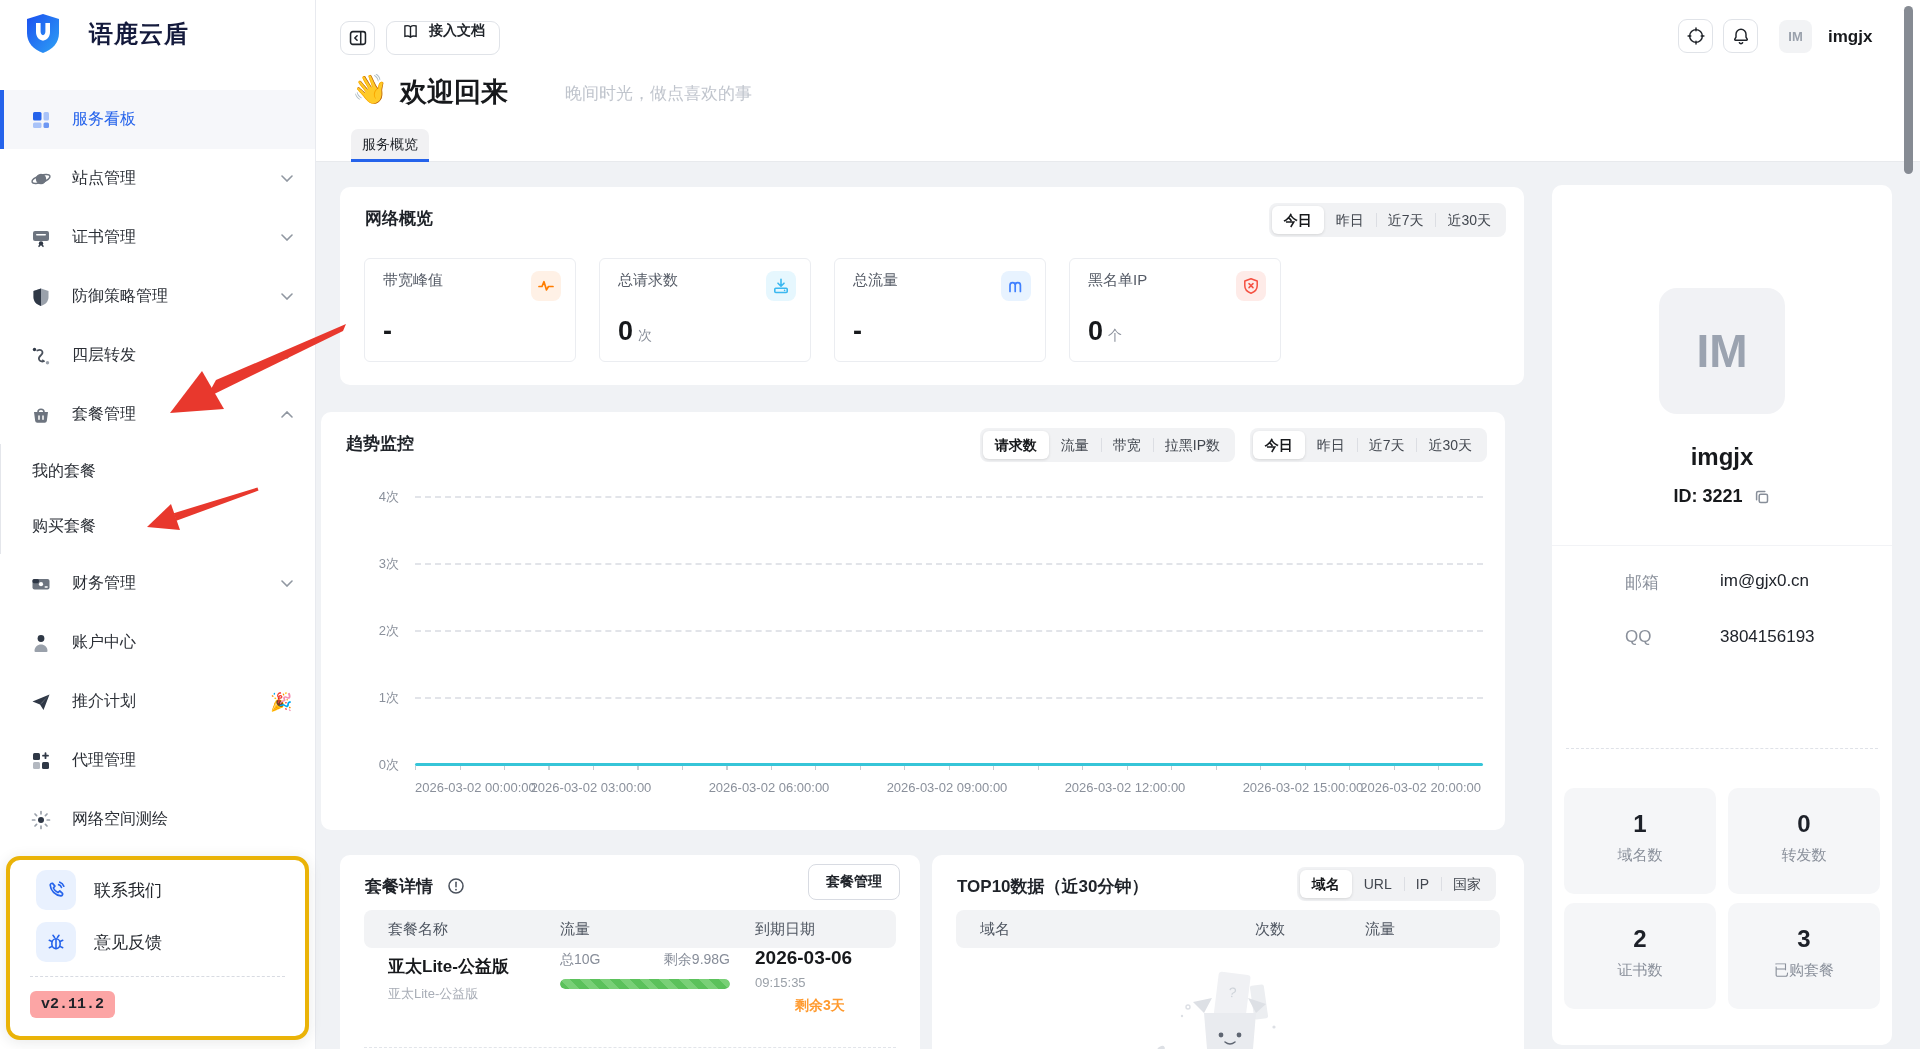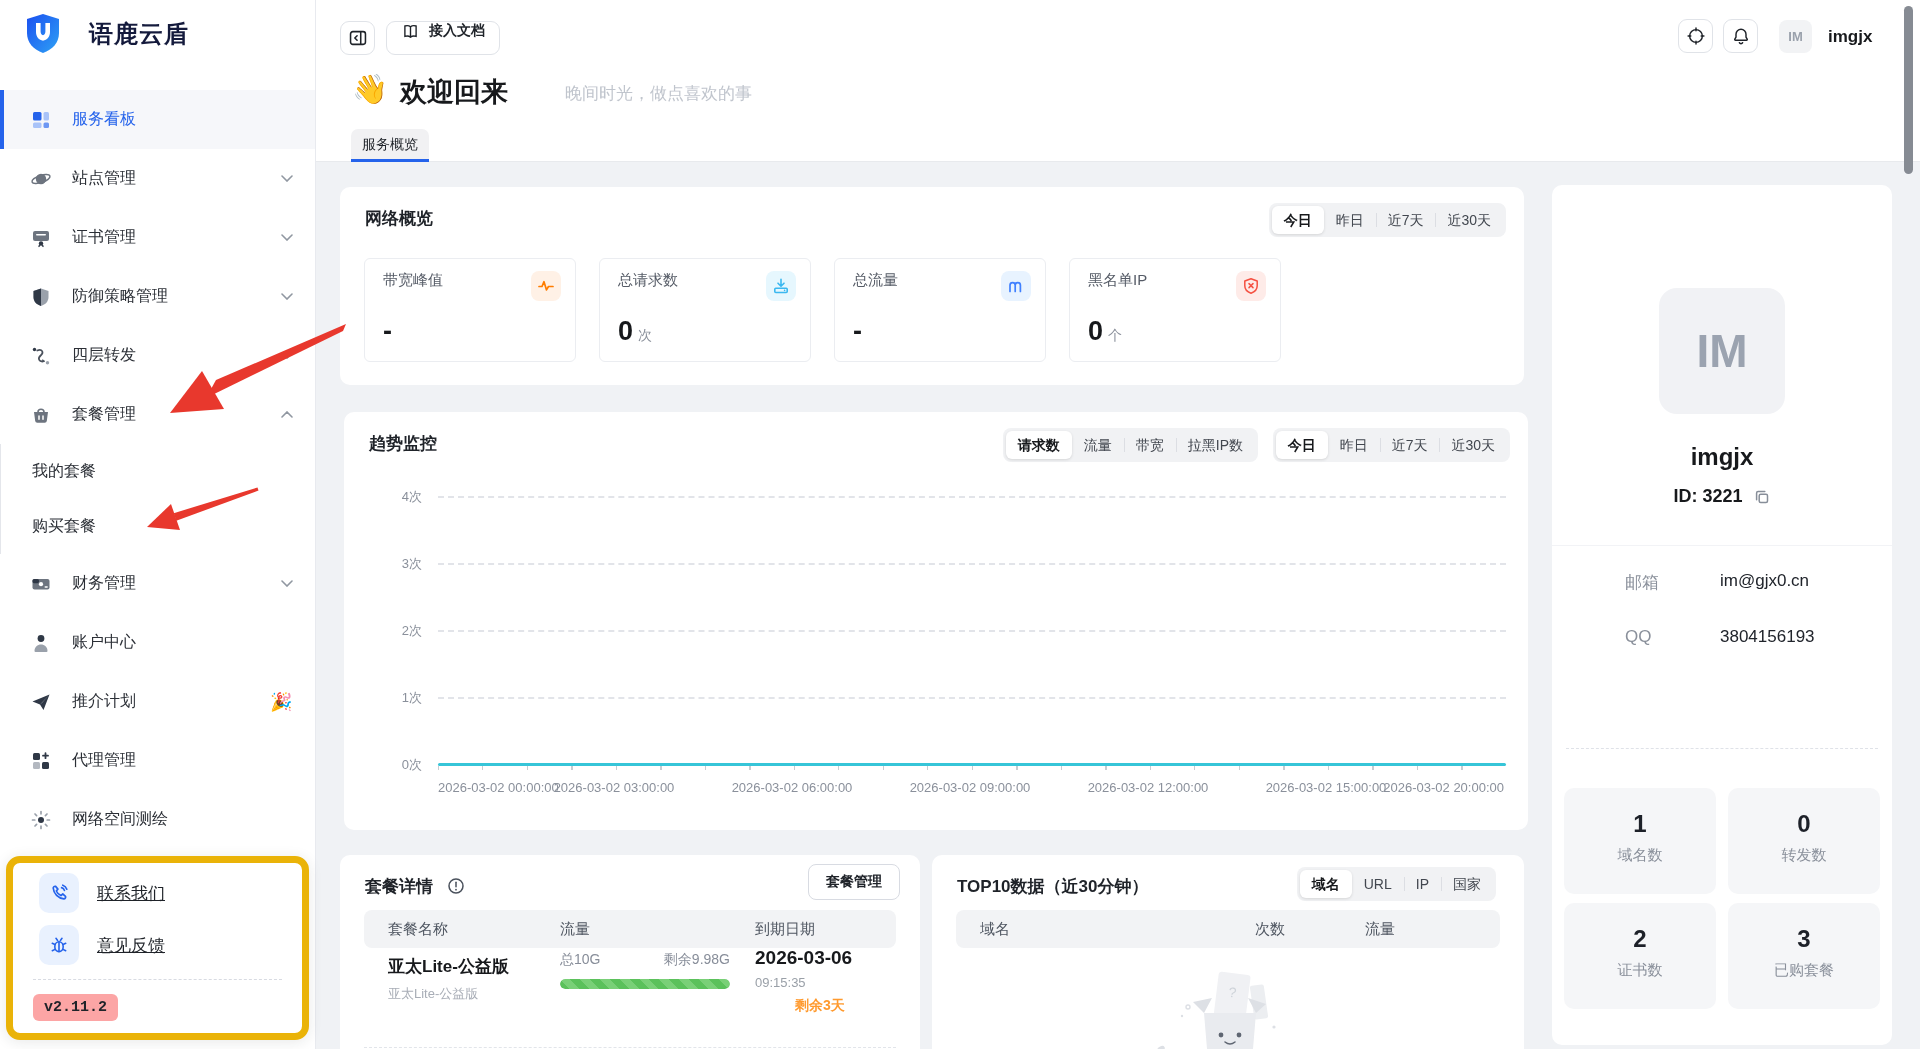--- a/index.html
+++ b/index.html
@@ -14,21 +14,21 @@
   .menu { position:absolute; top:90px; left:0; width:100%; }
   .menu-item { height:59px; display:flex; align-items:center; gap:20px; padding:0 22px 0 30px; font-size:16px; color:#2b2f36; cursor:pointer; position:relative; }
   .menu-item .mi-icon { width:22px; height:22px; flex:none; display:flex; }
   .menu-item .mi-icon svg { width:22px; height:22px; }
   .menu-item .chev { margin-left:auto; display:flex; }
   .menu-item.active { background:#f6f7fa; color:#2563eb; font-weight:500; }
   .menu-item.active::before { content:''; position:absolute; left:0; top:0; bottom:0; width:4px; background:#2563eb; }
   .submenu { border-left:1px solid #e4e6eb; }
   .sub-item { height:55px; display:flex; align-items:center; padding-left:31px; font-size:16px; color:#2b2f36; cursor:pointer; }
   .mi-badge { margin-left:auto; font-size:18px; }
-  .side-footer { position:absolute; left:6px; top:856px; width:303px; height:184px; background:#fff; border:7px solid #eab308; border-radius:14px; box-shadow:0 2px 14px rgba(31,35,41,.10); padding-top:4px; z-index:6;text-decoration:underline; }
+  .side-footer { position:absolute; left:6px; top:856px; width:303px; height:184px; background:#fff; border:4px solid #eab308; border-radius:14px; box-shadow:0 2px 14px rgba(31,35,41,.10); padding-top:4px; z-index:6; }
   .sf-item { height:52px; display:flex; align-items:center; gap:18px; padding-left:26px; font-size:17px; color:#1f2329; cursor:pointer; }
   .sf-tile { width:40px; height:40px; border-radius:10px; background:#e9f1fe; display:flex; align-items:center; justify-content:center; }
   .sf-tile svg { width:22px; height:22px; }
   .sf-divider { border-top:1px dashed #d8dbe2; margin:8px 20px 0; }
   .version { display:inline-block; margin:14px 0 0 20px; background:#fca5a5; border-radius:6px; padding:5px 11px; font-family:"Liberation Mono","DejaVu Sans Mono",monospace; font-weight:700; font-size:15px; color:#1f2329; }
 
   
   .header-zone { position:absolute; left:316px; top:0; width:1604px; height:162px; background:#fff; border-bottom:1px solid #e8eaed; }
   .icon-btn { position:absolute; width:35px; height:34px; background:#fff; border:1px solid #e0e3e8; border-radius:9px; display:flex; align-items:center; justify-content:center; cursor:pointer; }
   .icon-btn svg { width:20px; height:20px; }
@@ -389,21 +389,21 @@
           <svg viewBox="0 0 18 18" fill="none" stroke="#f55041" stroke-width="1.5" stroke-linejoin="round">
             <path d="M9,1.8 L15.2,4 v4.8 c0,3.8 -2.5,6.2 -6.2,7.4 C5.3,15 2.8,12.6 2.8,8.8 V4 Z"></path>
             <path d="M7,6.6 l4,4 M11,6.6 l-4,4" stroke-linecap="round"></path>
           </svg>
         </div>
       <div class="stat-value"><span>0</span><span class="stat-unit">个</span></div>
     </div>
   </div>
 </div>
 
-<div class="card" style="left:344px; top:412px; width:1184px; height:418px;">
+<div class="card" style="left:321px; top:412px; width:1184px; height:418px;">
   <div class="card-title">趋势监控</div>
   <div class="seg" style="right:270px; top:16px;">
     <div class="seg-item active">请求数</div>
     <div class="seg-item">流量</div>
     <div class="seg-item sep">带宽</div>
     <div class="seg-item sep">拉黑IP数</div>
   </div>
   <div class="seg" style="right:18px; top:16px;">
     <div class="seg-item active">今日</div>
     <div class="seg-item">昨日</div>

